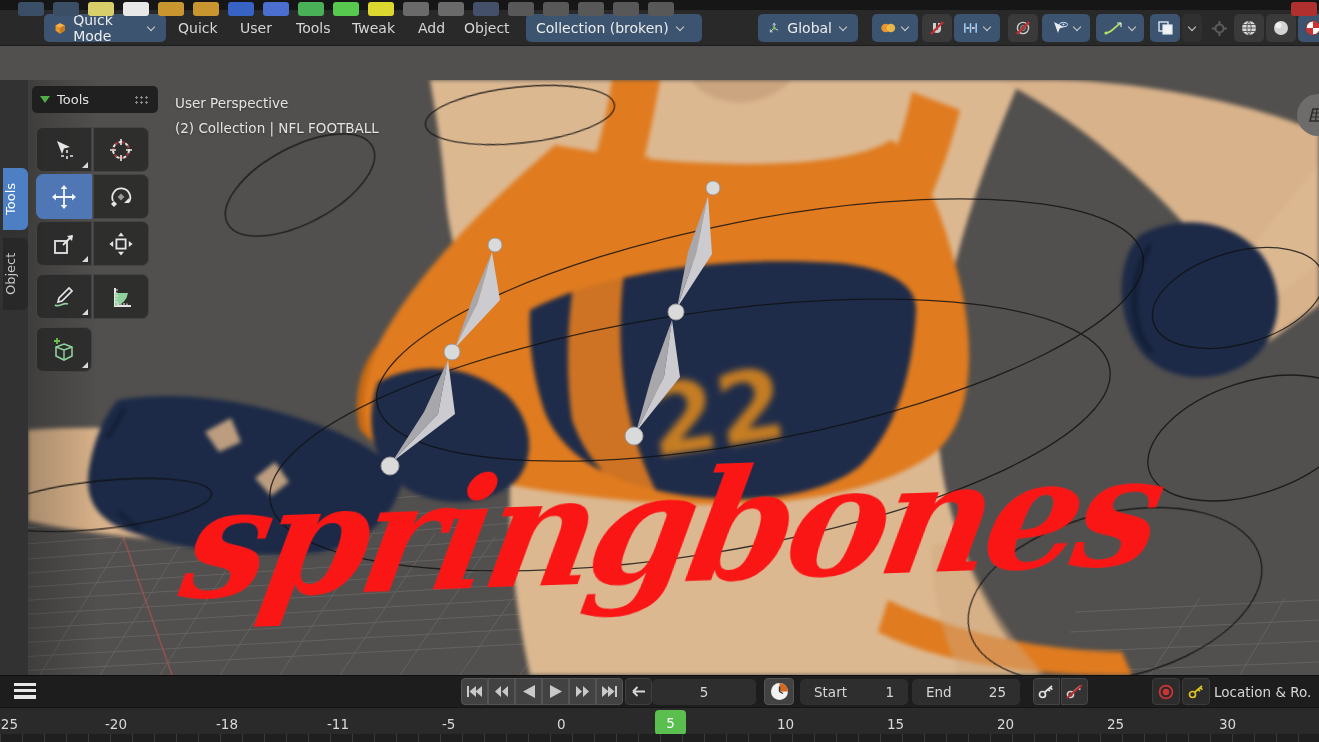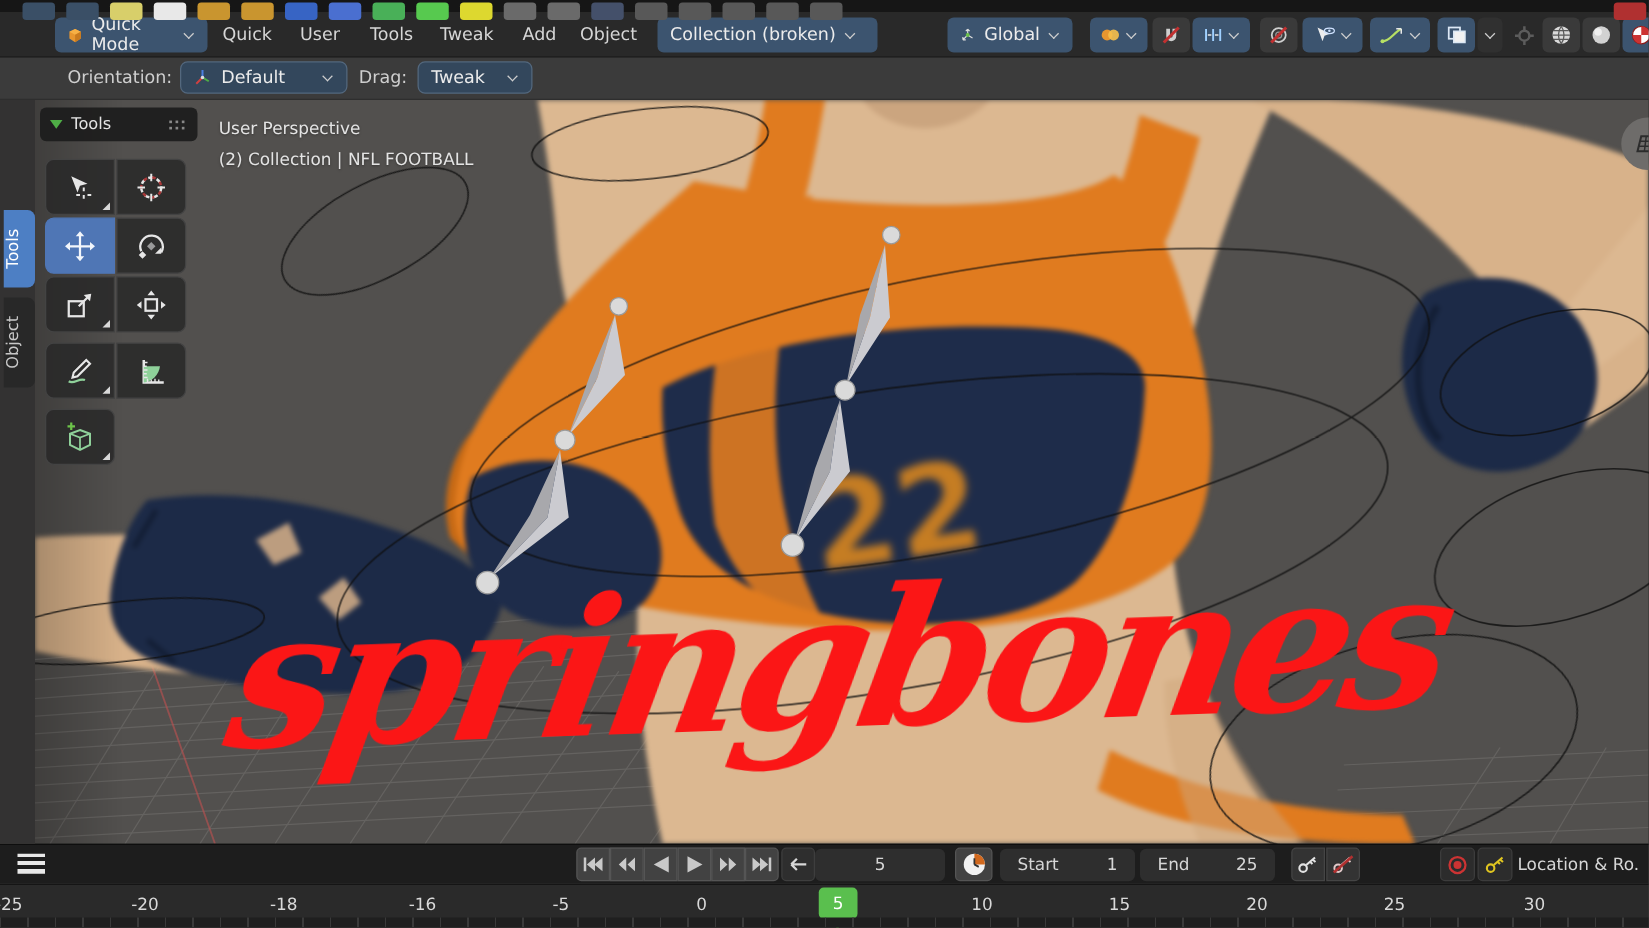--- a/index.html
+++ b/index.html
@@ -230,38 +230,20 @@
       </svg>
     </div>
     <div class="icon-btn btn-blue" style="left:1298px;width:30px">
       <svg width="18" height="18" viewBox="0 0 18 18">
         <circle cx="9" cy="9" r="7" fill="#ffffff" stroke="#8a1c1c" stroke-width="1"></circle>
         <path d="M9 2a7 7 0 0 1 7 7H9zM9 9H2a7 7 0 0 0 7 7z" fill="#c33"></path>
       </svg>
     </div>
   </div>
 
-  <div id="tool-settings" class="abs">
-    <span class="lbl abs" style="left:54px;top:8px">Orientation:</span>
-    <div class="mini-pill abs" style="left:144px;top:3px;width:134px">
-      <svg width="14" height="14" viewBox="0 0 14 14">
-        <path d="M7 7L7 1" stroke="#4a7fe0" stroke-width="1.6"></path>
-        <path d="M7 7L2 12" stroke="#d04040" stroke-width="1.6"></path>
-        <path d="M7 7l5 3" stroke="#4fae46" stroke-width="1.6"></path>
-        <circle cx="7" cy="7" r="1.4" fill="#ddd"></circle>
-      </svg>
-      <span>Default</span>
-      <span class="chev" style="margin-left:auto"></span>
-    </div>
-    <span class="lbl abs" style="left:287px;top:8px">Drag:</span>
-    <div class="mini-pill abs" style="left:334px;top:3px;width:92px">
-      <span>Tweak</span>
-      <span class="chev" style="margin-left:auto"></span>
-    </div>
-  </div>
 
   <svg id="viewport" class="abs" viewBox="0 80 1319 595">
     <rect x="0" y="80" width="1319" height="595" fill="#52504e"></rect>
 
     <g stroke="#8a8885" stroke-width="1" opacity="0.33">
       <path d="M0 530 L640 478"></path>
         <path d="M0 546 L645 496"></path>
         <path d="M0 561 L650 513"></path>
       <path d="M0 575 L655 529"></path>
         <path d="M0 589 L660 545"></path>
@@ -540,21 +522,21 @@
     <div class="field" style="left:1214px;width:110px;background:transparent">
       <span>Location &amp; Ro.</span>
     </div>
   </div>
   <div id="hamburger" class="abs"></div>
 
   <div id="ruler" class="abs">
     <span class="tick" style="left:-4px">-25</span>
     <span class="tick" style="left:105px">-20</span>
     <span class="tick" style="left:216px">-18</span>
-    <span class="tick" style="left:327px">-16</span>
+    <span class="tick" style="left:327px">-11</span>
     <span class="tick" style="left:442px">-5</span>
     <span class="tick" style="left:557px">0</span>
     <span class="tick" style="left:777px">10</span>
     <span class="tick" style="left:887px">15</span>
     <span class="tick" style="left:997px">20</span>
     <span class="tick" style="left:1107px">25</span>
     <span class="tick" style="left:1219px">30</span>
     <div id="playhead">5</div>
     <div id="playhead-line"></div>
     <div id="ruler-ticks-minor"></div>

